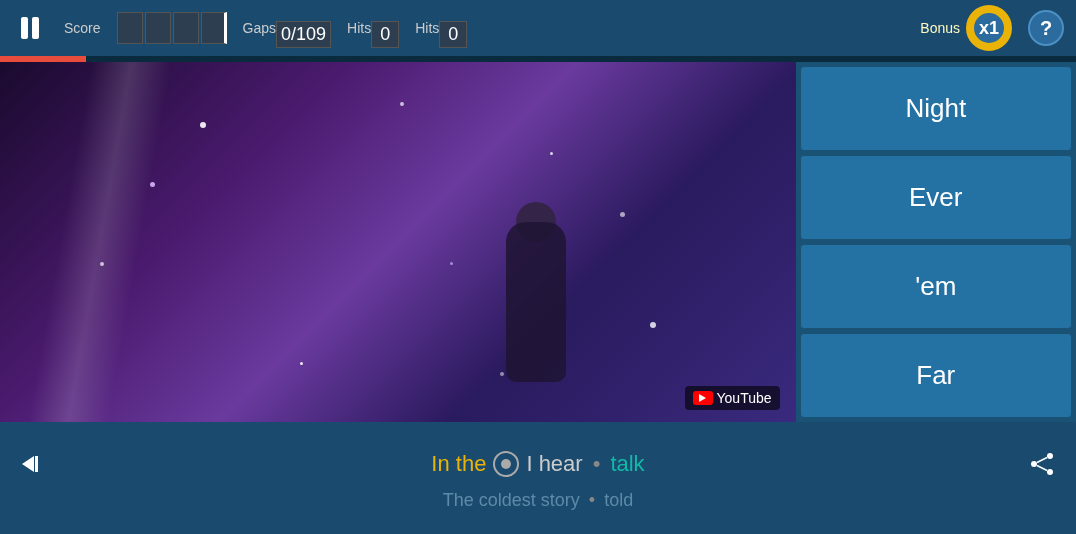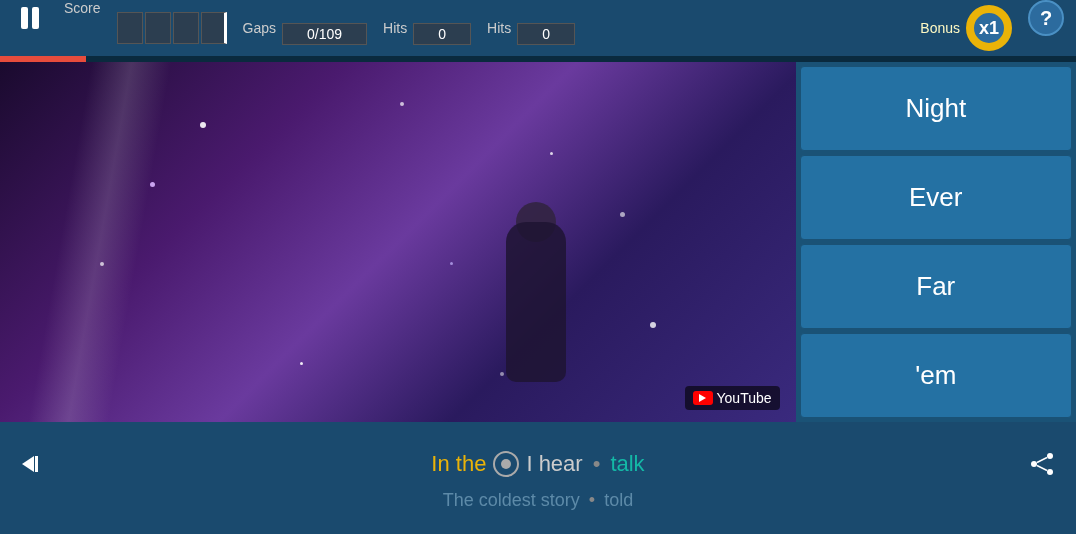--- a/index.html
+++ b/index.html
@@ -8,20 +8,21 @@
       height: 534px;
       background-color: #1a5276;
       font-family: Arial, sans-serif;
       overflow: hidden;
       color: white;
     }
 
     
     .top-bar {
       display: flex;
+      align-items: center;
       background-color: #1a4a6e;
       height: 56px;
       padding: 0 12px;
       gap: 16px;
     }
     .pause-btn {
       display: flex;
       align-items: center;
       justify-content: center;
       width: 36px;
@@ -68,29 +69,28 @@
       width: 26px;
       height: 32px;
       display: flex;
       align-items: center;
       justify-content: center;
       border-right: 3px solid white;
     }
     .stat-group {
       display: flex;
       align-items: center;
-      gap: 6px;
       font-size: 14px;
     }
     .stat-label { color: #ccc; }
     .stat-value {
       background: #2c3e50;
       border: 1px solid #555;
-      padding: 2px 24px;
-      font-size: 14px;
+      padding: 2px 4px;
+      font-size: 18px;
       min-width: 28px;
       text-align: center;
       margin-top: 12px;
     }
     .spacer { flex: 1; }
     .bonus-section {
       display: flex;
       align-items: center;
       gap: 6px;
     }
@@ -388,22 +388,22 @@
         </div>
         <span>YouTube</span>
       </div>
     </div>
 
   </div>
 
   <div class="answer-panel">
     <button class="answer-btn">Night</button>
     <button class="answer-btn">Ever</button>
+    <button class="answer-btn">'em</button>
     <button class="answer-btn">Far</button>
-    <button class="answer-btn">'em</button>
   </div>
 </div>
 
 <div class="lyrics-section">
   <div class="lyrics-controls">
     <div class="rewind-btn">
       <svg width="28" height="28" viewBox="0 0 28 28" fill="white">
         <polygon points="14,6 2,14 14,22"></polygon>
         <rect x="15" y="6" width="3" height="16"></rect>
       </svg>

